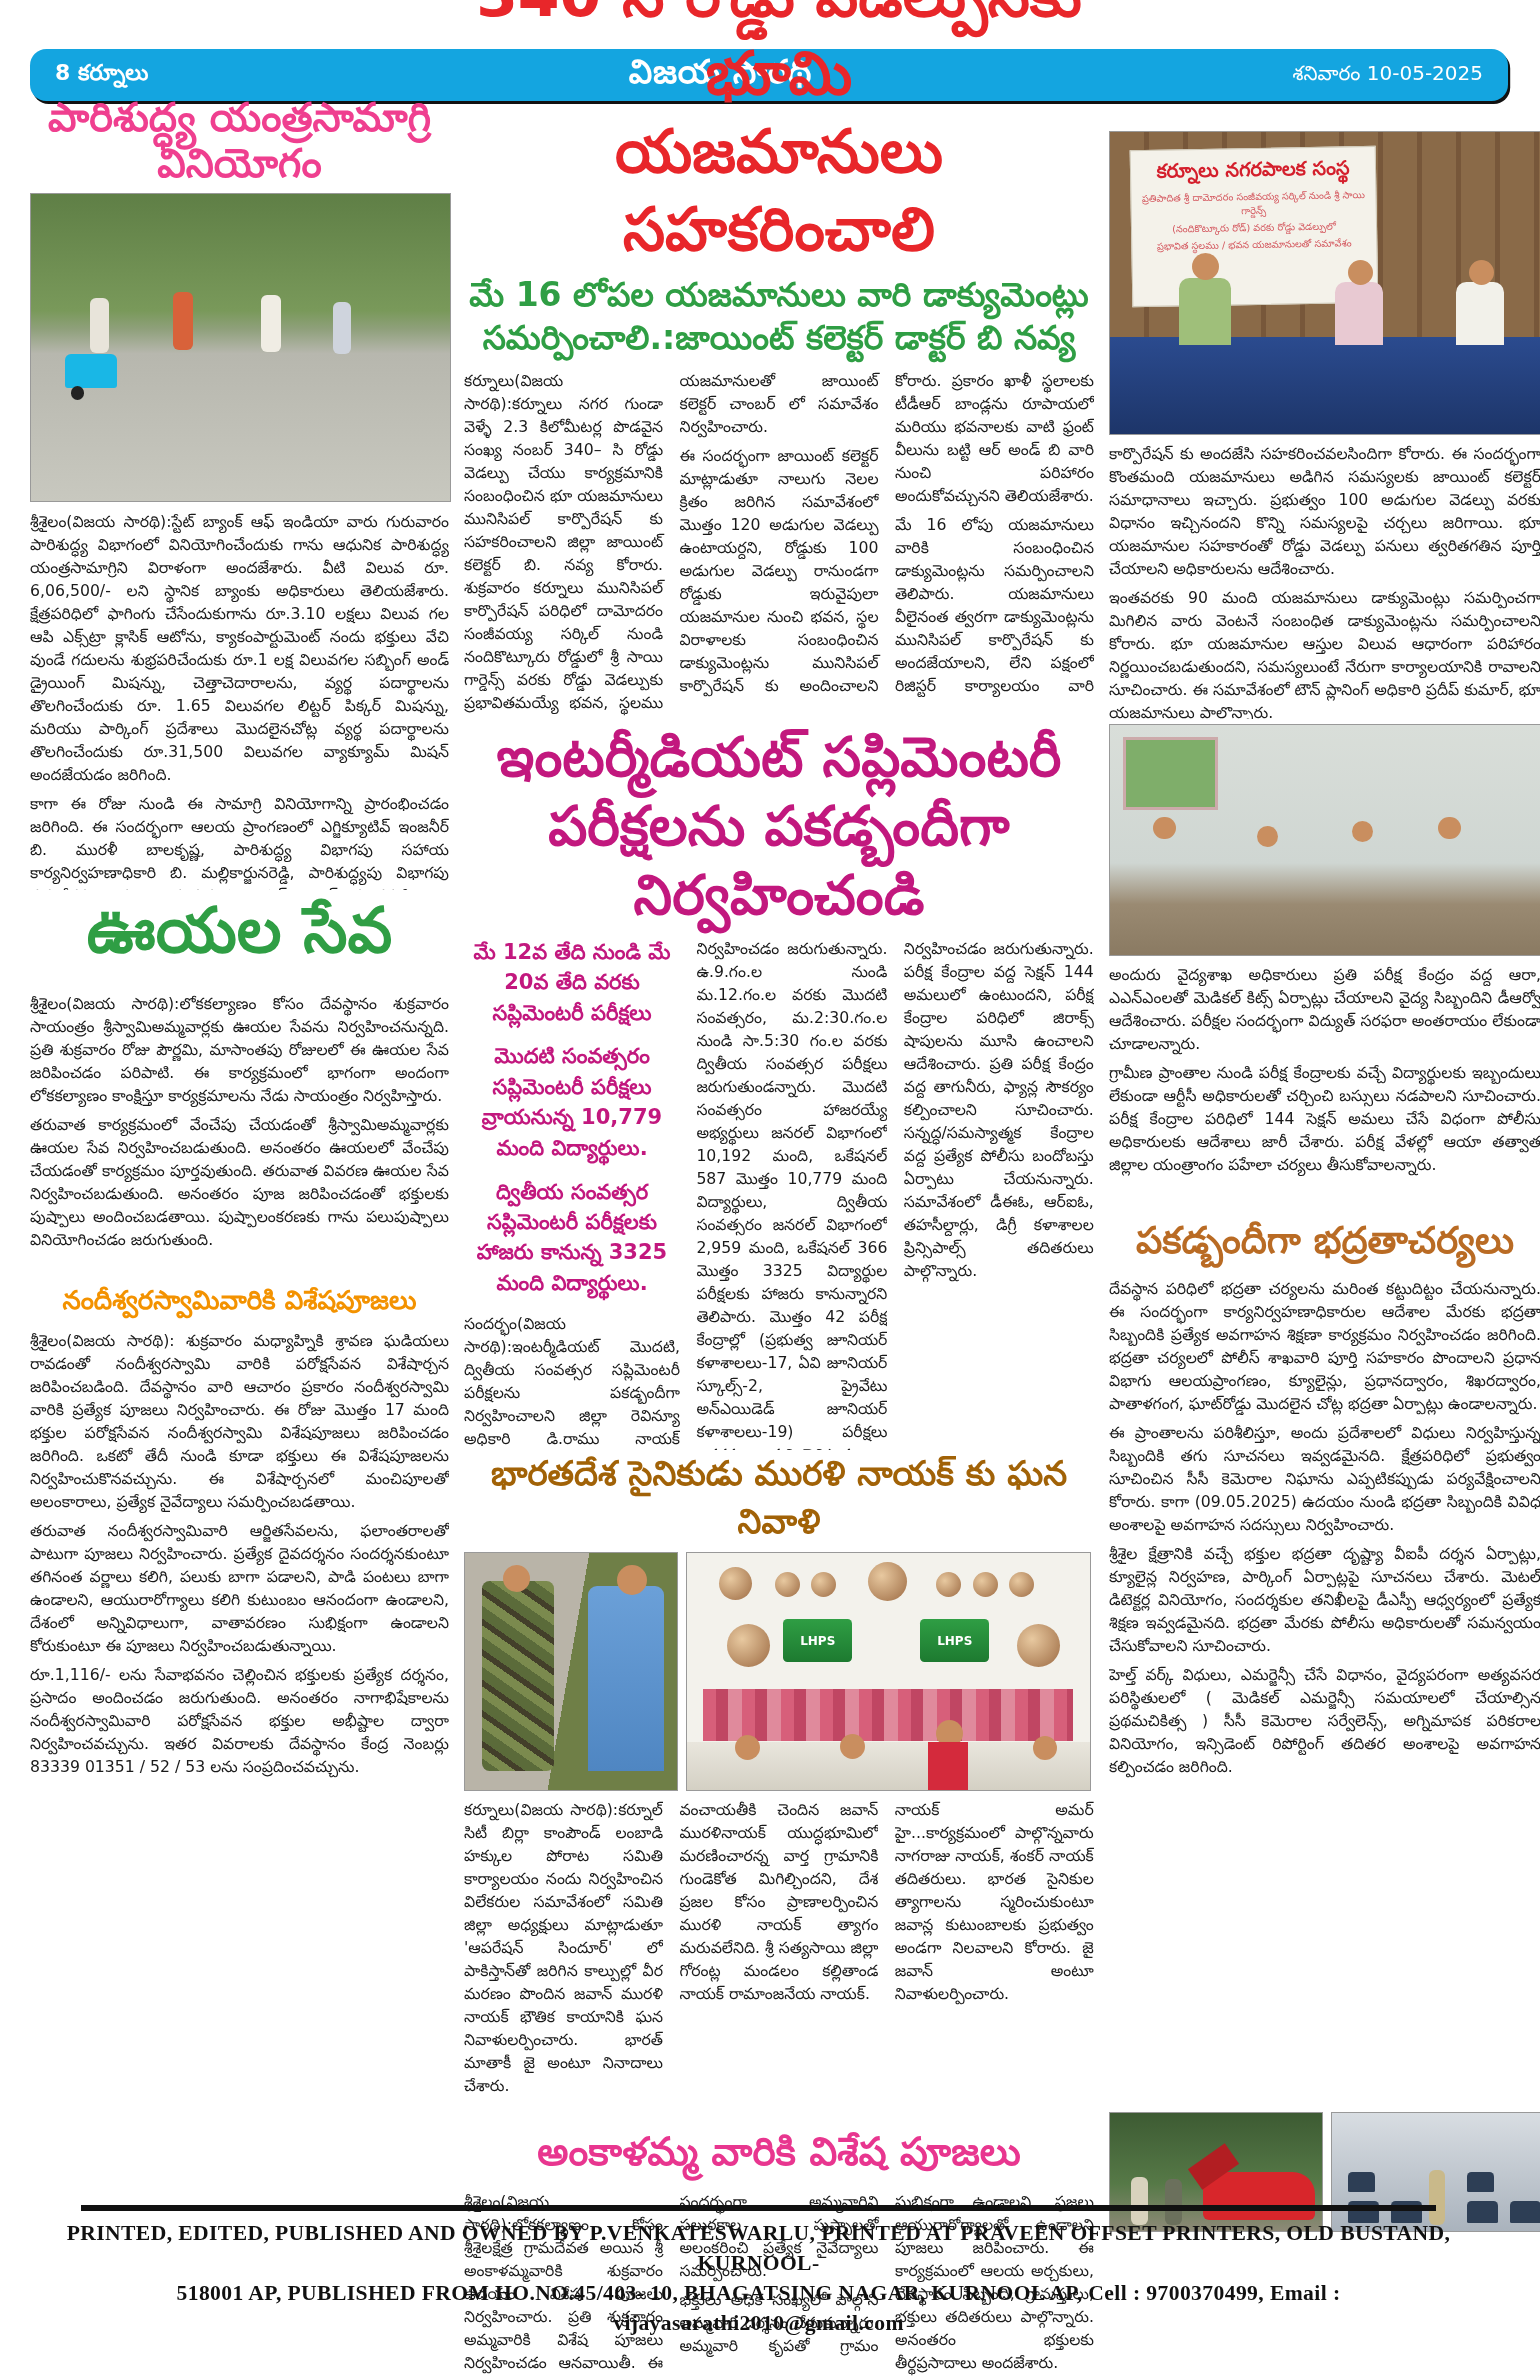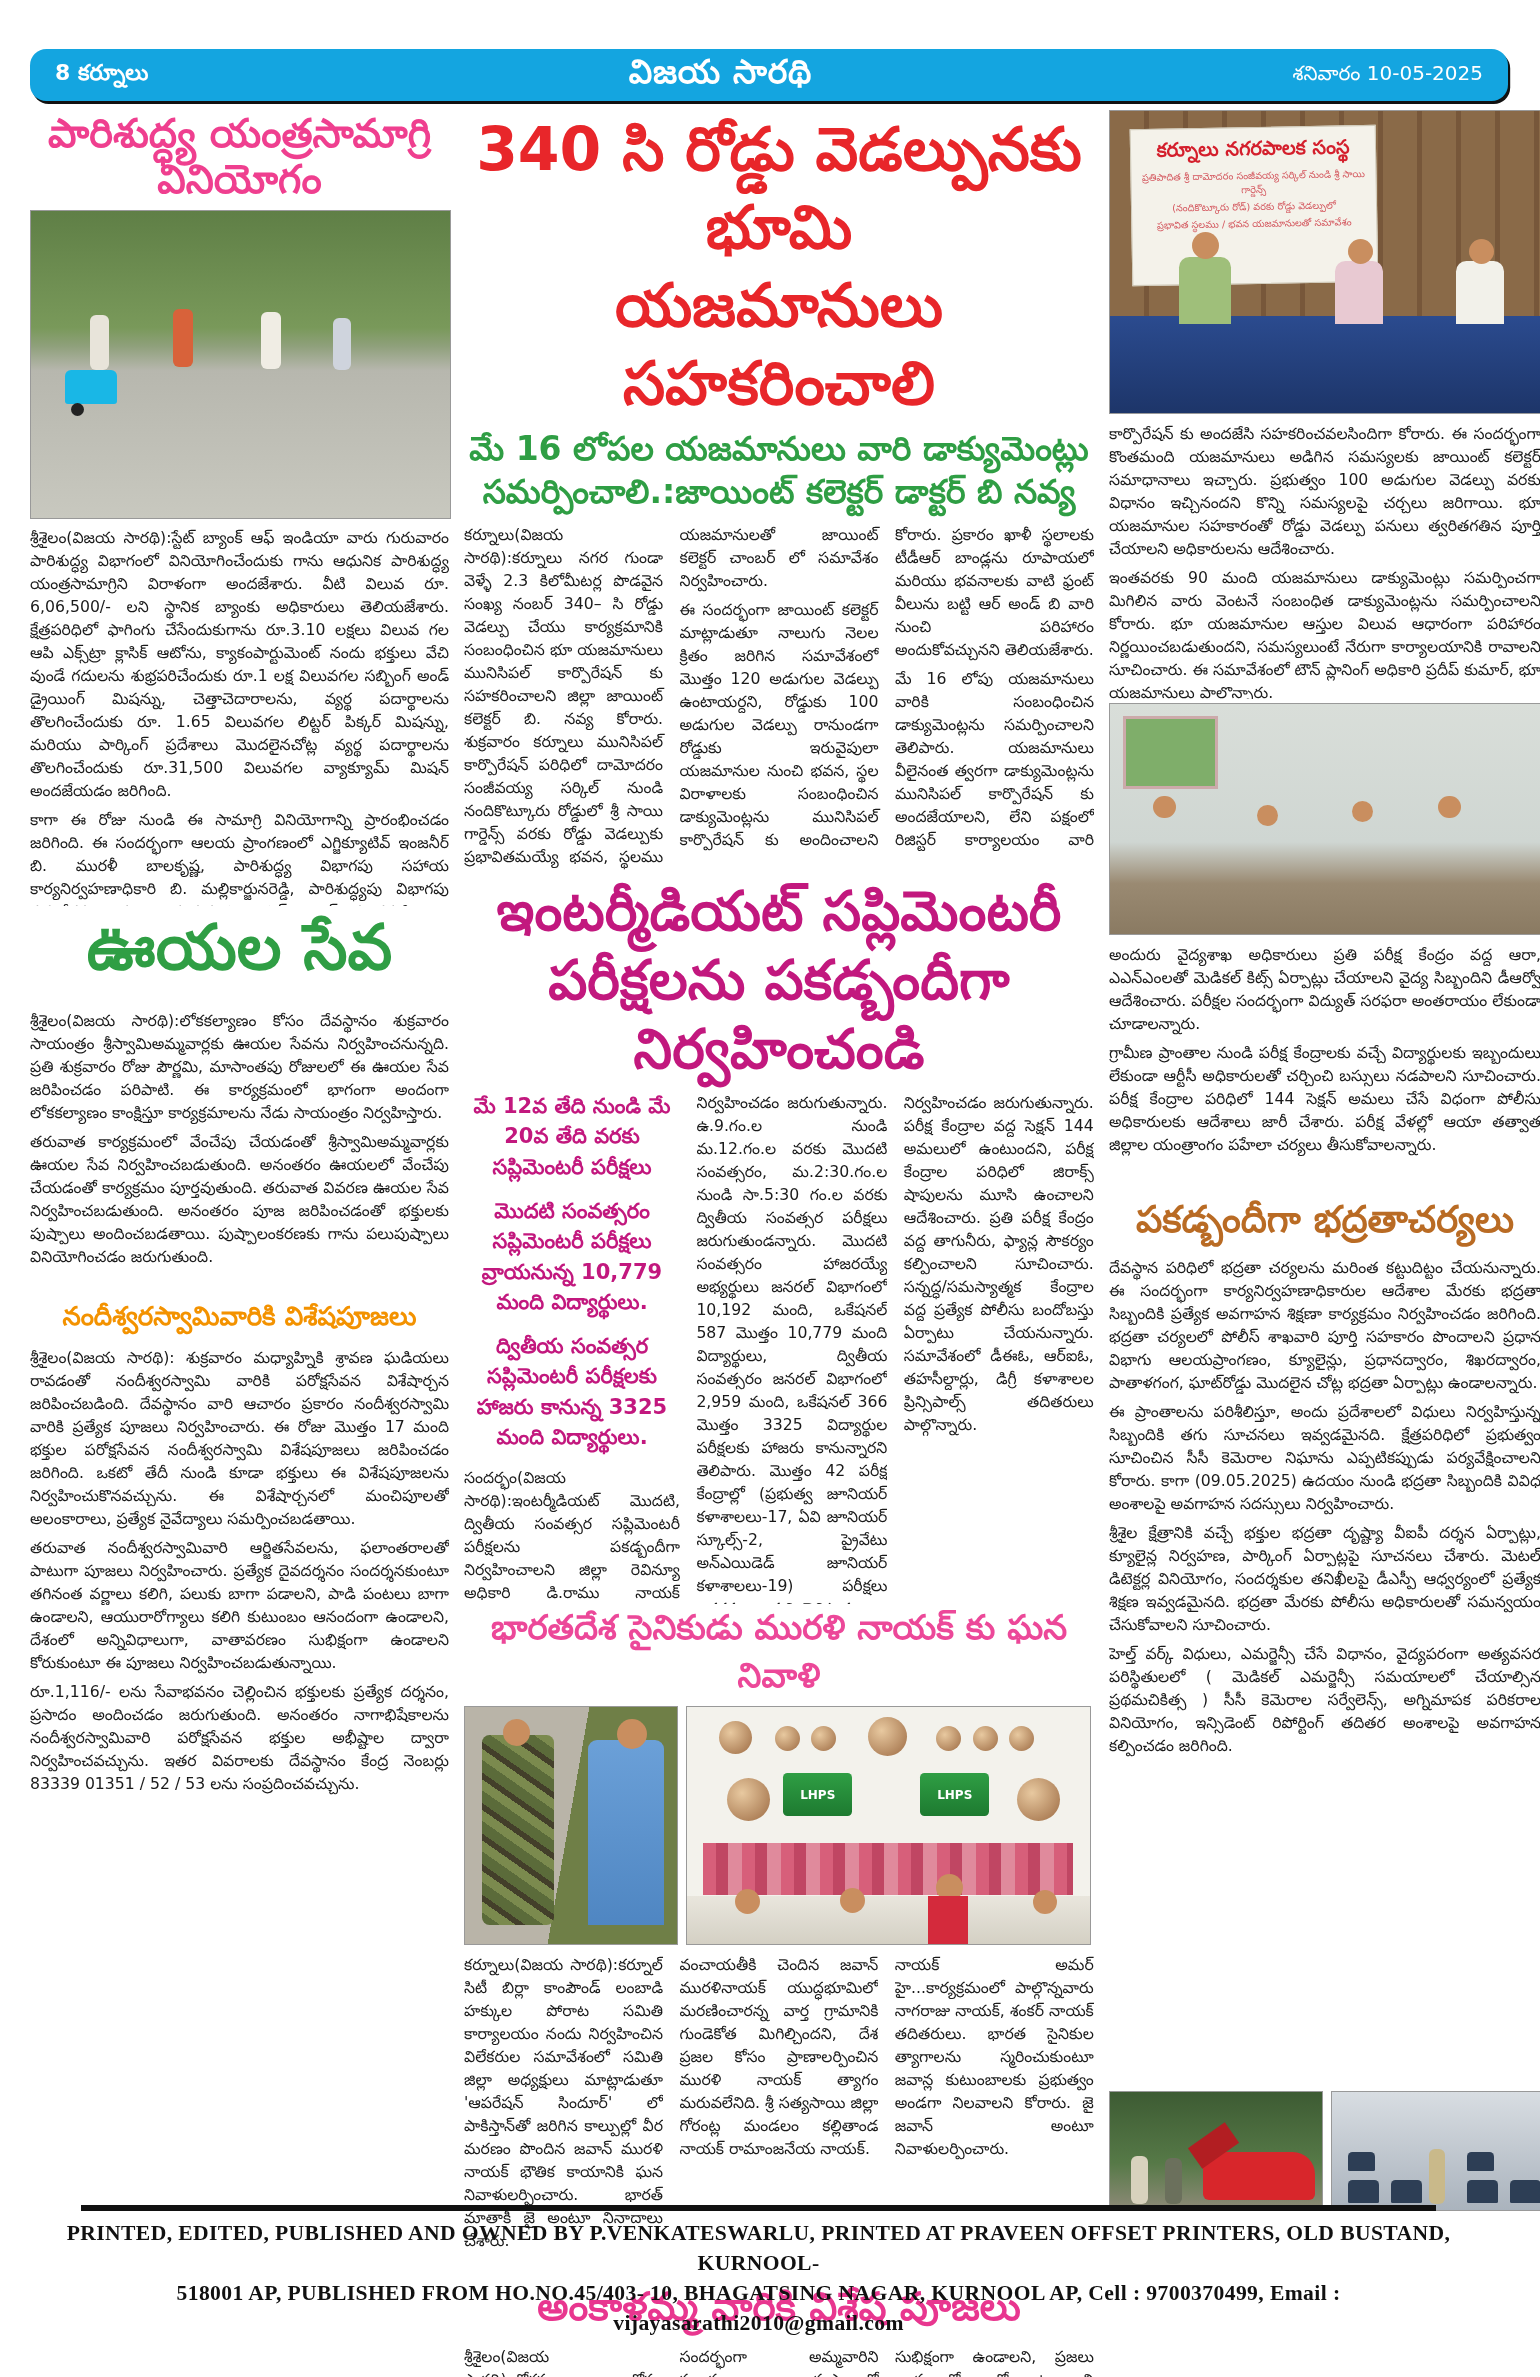--- a/index.html
+++ b/index.html
@@ -6,32 +6,32 @@
   .page{position:relative;width:1541px;height:2377px;background:#fff;overflow:hidden;
         font-family:"DejaVu Sans",sans-serif;color:#1a1a1a;}
   
   .masthead{position:absolute;left:30px;top:49px;width:1478px;height:52px;background:#14a5e0;
             border-radius:16.4px;box-shadow:2.2px 3px 0 #111;display:flex;align-items:center;
             justify-content:space-between;padding:0 25px;box-sizing:border-box;color:#fff;}
   .mast-left{font-size:22px;font-weight:bold;}
   .mast-center{font-size:33px;font-weight:bold;letter-spacing:0.7px;}
   .mast-right{font-size:20px;font-weight:normal;}
   
-  .content{position:absolute;left:30px;top:110px;width:1481px;height:2150px;display:flex;gap:15px;}
+  .content{position:absolute;left:30px;top:110px;width:1481px;height:2150px;display:flex;gap:15px;align-items:center;}
   .col-left{width:419px;flex:none;}
   .col-center{width:630px;flex:none;}
   .col-right{width:432px;flex:none;}
   
   .hl-pink{color:#ef3f8f;font-weight:bold;font-size:40px;line-height:1.15;text-align:center;margin:0 0 7.5px;}
   .hl-red{color:#e8262a;font-weight:bold;font-size:60px;line-height:1.3;text-align:center;margin:0;}
   .sub-green{color:#2f9e44;font-weight:bold;font-size:33px;line-height:1.3;text-align:center;margin:6px 0 9px;}
   .hl-magenta{color:#c2187e;font-weight:bold;font-size:55px;line-height:1.25;text-align:center;margin:4.5px 0 7.5px;}
   .hl-green-big{color:#2f9e44;font-weight:bold;font-size:63px;text-align:center;margin:4.5px 0 10.4px;}
   .hl-orange{color:#f39200;font-weight:bold;font-size:26px;text-align:center;margin:7.5px 0 7.5px;}
-  .hl-darkred{color:#ec4899;font-weight:bold;font-size:34px;text-align:center;margin:3px 0 3px;}
+  .hl-darkred{color:#a16207;font-weight:bold;font-size:34px;text-align:center;margin:3px 0 3px;}
   .hl-brown{color:#b96b24;font-weight:bold;font-size:37px;text-align:center;margin:7.5px 0 6px;}
   .hl-pink2{color:#e8368f;font-weight:bold;font-size:39px;text-align:center;margin:6px 0 6px;}
   
   .body-block{font-size:15.7px;line-height:23px;overflow:hidden;}
   .para{margin:0 0 6px;text-align:justify;}
   .cols3{column-count:3;column-gap:16.4px;}
   .subhead-stack{color:#c2187e;font-weight:bold;font-size:21px;line-height:1.45;text-align:center;}
   .subhead-stack .sh{margin:0 0 13.4px;}
   
   .photo{position:relative;border:0.7px solid #999;overflow:hidden;}

